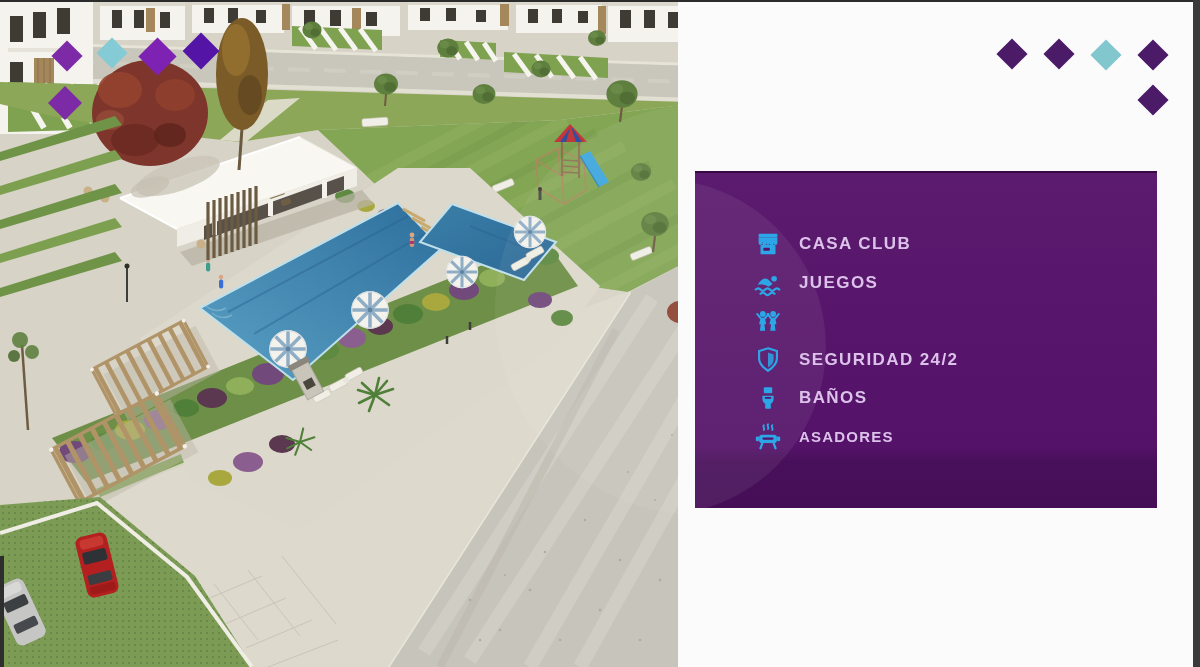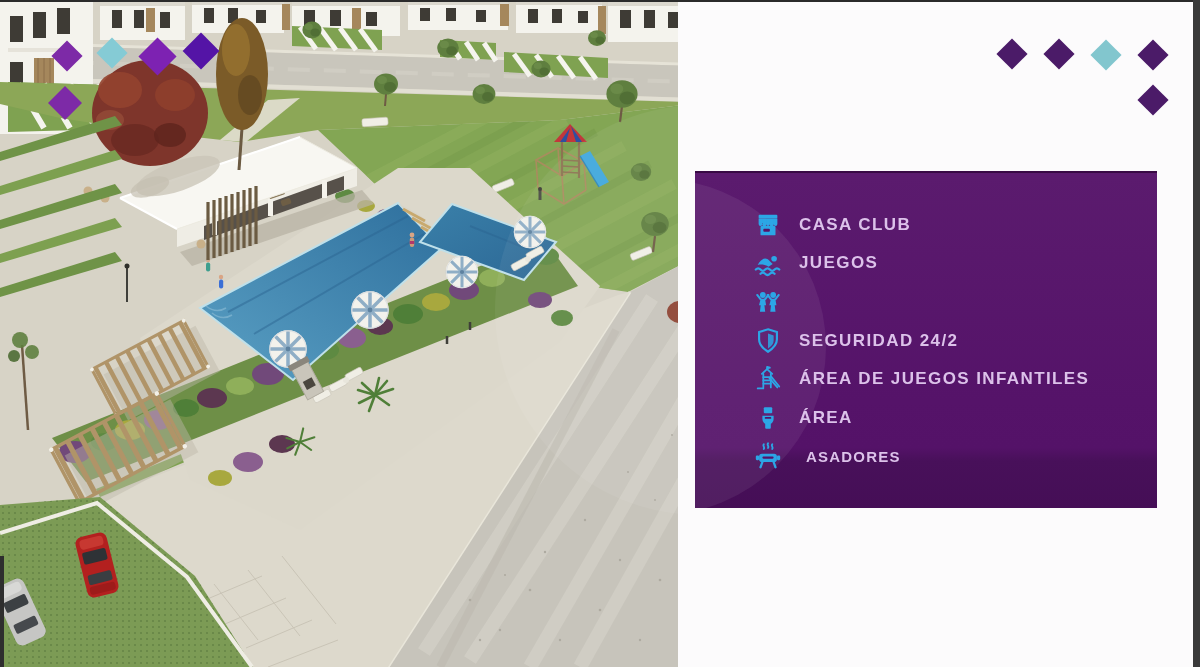--- a/index.html
+++ b/index.html
@@ -22,21 +22,21 @@
     background:linear-gradient(180deg,#5B1B6E 0%,#551369 68%,#541268 82%,#48105A 86%,#450E56 100%);
     border-top:2px solid rgba(45,8,55,.55);box-sizing:border-box;overflow:hidden;}
   .panel::before{content:"";position:absolute;left:-205px;top:6px;width:336px;height:336px;border-radius:50%;
     background:rgba(255,255,255,.065);}
   .rows{position:absolute;inset:0;display:flex;flex-direction:column;justify-content:center;padding-left:58px;}
   .row{display:flex;align-items:center;height:38.6px;gap:16px;}
   .icon{width:30px;height:30px;flex:0 0 30px;display:flex;align-items:center;justify-content:center;color:var(--icon_color,#2CA6E6);}
   .icon svg{width:30px;height:30px;display:block;}
   .icon svg .ko{fill:var(--panel_bg,#551369);}
   .label{color:var(--label_color,#DCC2EA);font-size:17px;font-weight:600;letter-spacing:1.4px;white-space:nowrap;}
-  .row:last-child .label{font-size:15px;font-weight:700;letter-spacing:1.2px;margin-left:7px;}
+  .row:last-child .label{font-size:15px;font-weight:700;letter-spacing:1.2px;}
 </style>
 </head>
 <body>
 
 <div class="stage">
 
   <div class="photo" title="Aerial 3D render of a residential community: clubhouse, swimming pool with umbrellas, gardens, playground, road and parked cars">
     <svg width="678" height="667" viewBox="0 0 678 667">
       <defs>
         <linearGradient id="poolG" x1="0" y1="1" x2="1" y2="0">
@@ -615,44 +615,31 @@
       <div class="row">
         <span class="icon">
           <svg viewBox="0 0 32 32" fill="currentColor">
             <path fill="none" stroke="currentColor" stroke-width="2.3" d="M16 3.5l9.5 3v8c0 6-4 9.5-9.5 13-5.5-3.5-9.5-7-9.5-13v-8z"></path>
             <path d="M16 8l6 2v5.5c0 3.8-2.5 6.2-6 8.5z" opacity=".85"></path>
           </svg>
         </span>
         <span class="label">SEGURIDAD 24/2</span>
       </div>
 
-      <div class="row">
-        <span class="icon">
-          <svg viewBox="0 0 32 32" fill="none" stroke="currentColor" stroke-width="1.9" stroke-linecap="round" stroke-linejoin="round">
-            <path d="M15 5.5V3l3 .9-3 .9"></path>
-            <path d="M9.5 10.5L15 5.5l5.5 5"></path>
-            <path d="M11 10.5V25M19 10.5V25"></path>
-            <path d="M11 14h8M11 17.5h8M11 21h8"></path>
-            <path d="M19 13l9 11M17.5 15l8.5 10"></path>
-            <path d="M5 26h6"></path>
-          </svg>
-        </span>
-        <span class="label">ÁREA DE JUEGOS INFANTILES</span>
-      </div>
 
       <div class="row">
         <span class="icon">
           <svg viewBox="0 0 32 32" fill="currentColor">
             <rect x="11.5" y="4.5" width="9" height="6.5" rx="1.2"></rect>
             <path d="M10 13.5h12v3.5a6 6 0 0 1-12 0z"></path>
             <rect class="ko" x="12.5" y="15" width="7" height="1.8" rx=".9"></rect>
             <rect x="13" y="21.5" width="6" height="6" rx="1"></rect>
           </svg>
         </span>
-        <span class="label">ÁREA</span>
+        <span class="label">BAÑOS</span>
       </div>
 
       <div class="row">
         <span class="icon">
           <svg viewBox="0 0 32 32" fill="currentColor">
             <g fill="none" stroke="currentColor" stroke-width="2" stroke-linecap="round">
               <path d="M11.5 3.5c-1.5 2 1.5 3 0 5M16 2.5c-1.5 2 1.5 3 0 5M20.5 3.5c-1.5 2 1.5 3 0 5"></path>
             </g>
             <rect x="6.5" y="13.5" width="19" height="9" rx="3"></rect>
             <rect class="ko" x="10" y="16.5" width="12" height="2.4" rx="1.2"></rect>

